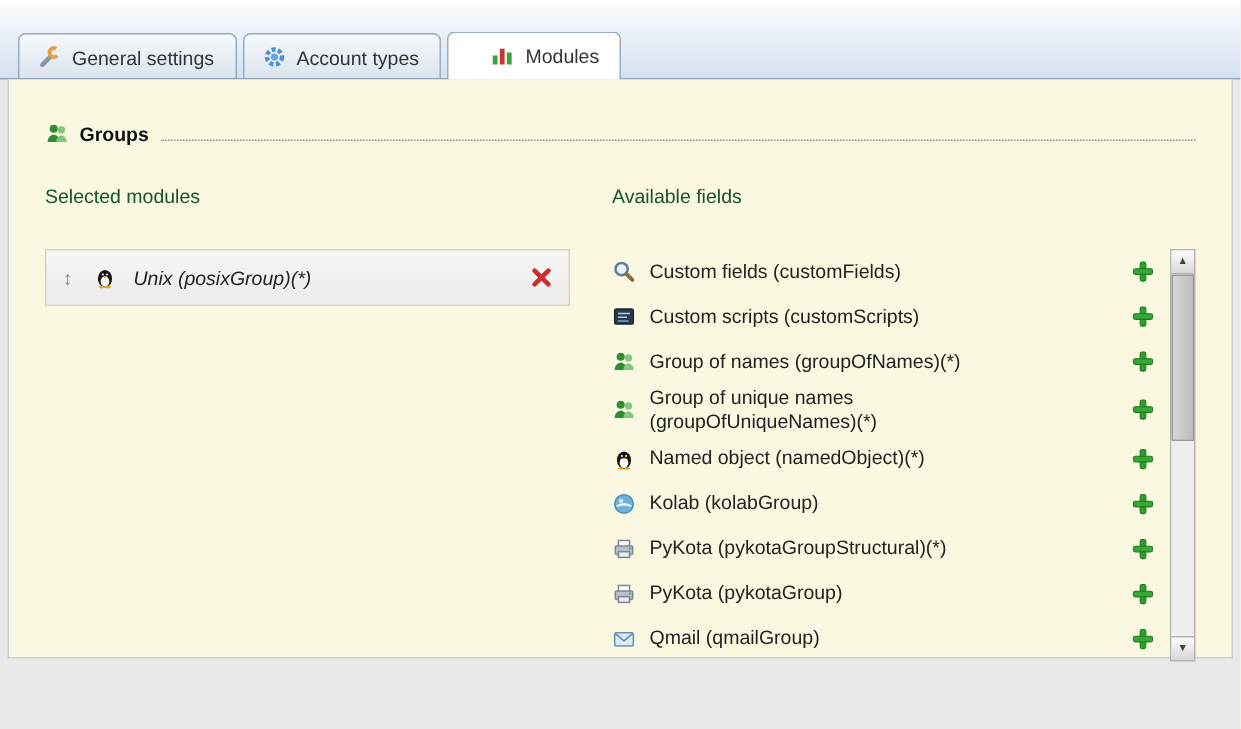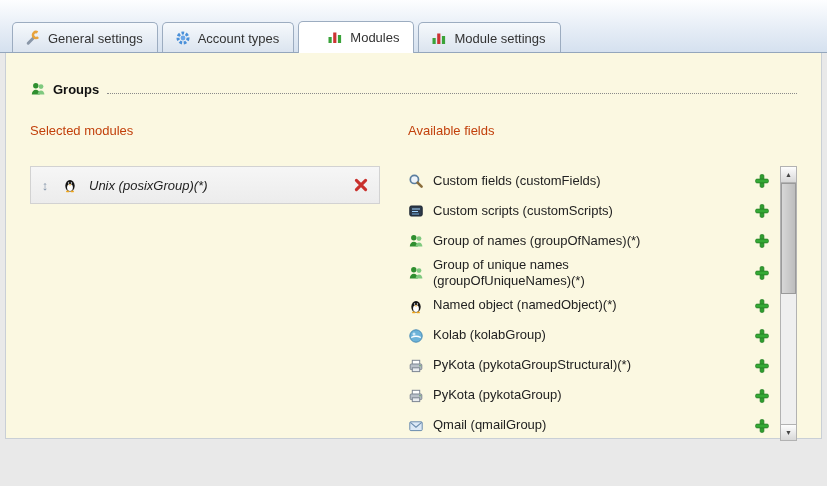--- a/index.html
+++ b/index.html
@@ -60,21 +60,21 @@
   }
 
   .section-head { display: flex; align-items: center; margin-bottom: 26px; }
   .section-head .micon { margin-right: 7px; }
   .section-title { font-weight: bold; color: #111; }
   .dotline { flex: 1; border-bottom: 1px dotted #8a8a8a; height: 1px; margin-left: 8px; position: relative; top: 4px; }
 
   .columns { display: flex; }
   .col-left { width: 378px; flex: 0 0 378px; }
   .col-right { flex: 1; }
-  .col-head { color: #c2410c; margin-bottom: 28px; }
+  .col-head { color: #14532d; margin-bottom: 28px; }
 
   
   .sel-box {
     width: 350px;
     background: linear-gradient(to bottom, #f6f6f6, #ececec);
     border: 1px solid #d2d2d2;
   }
   .sel-row { display: flex; align-items: center; height: 36px; padding: 0 10px 0 8px; gap: 11px; cursor: move; }
   .drag { color: #7d8fa5; font-size: 13px; width: 12px; text-align: center; cursor: grab; }
   .micon { width: 16px; height: 16px; display: inline-block; flex: 0 0 16px; }
@@ -213,28 +213,20 @@
         </span>
       <span>Account types</span>
     </div>
     <div class="tab active">
       <span class="ticon">
           <svg width="16" height="16" viewBox="0 0 16 16">
             <use href="#i-chart"></use>
           </svg>
         </span>
       <span>Modules</span>
-    </div>
-    <div class="tab">
-      <span class="ticon">
-          <svg width="16" height="16" viewBox="0 0 16 16">
-            <use href="#i-chart"></use>
-          </svg>
-        </span>
-      <span>Module settings</span>
     </div>
   </div>
 
   <div class="panel">
 
     <div class="section-head">
       <span class="micon">
           <svg width="16" height="16" viewBox="0 0 16 16">
             <use href="#i-group"></use>
           </svg>

